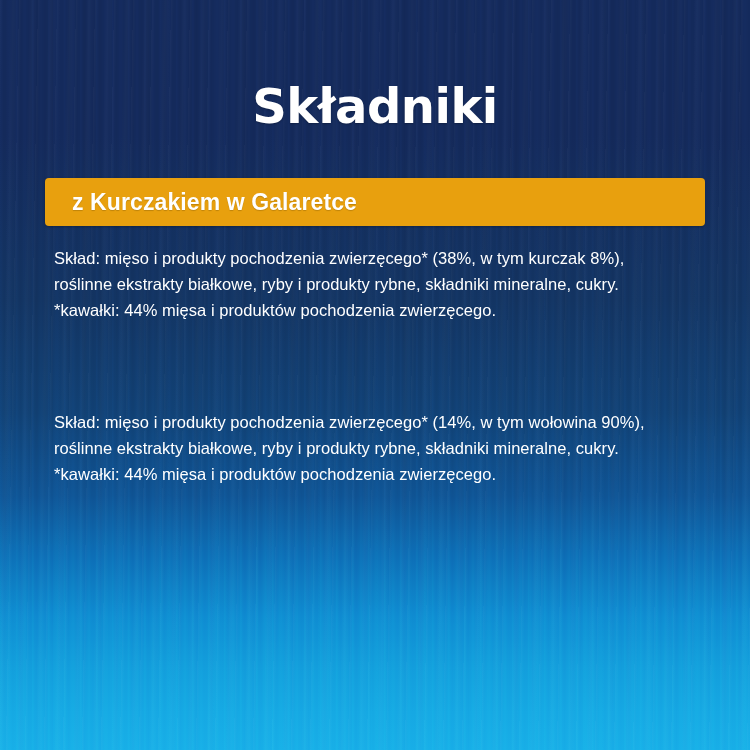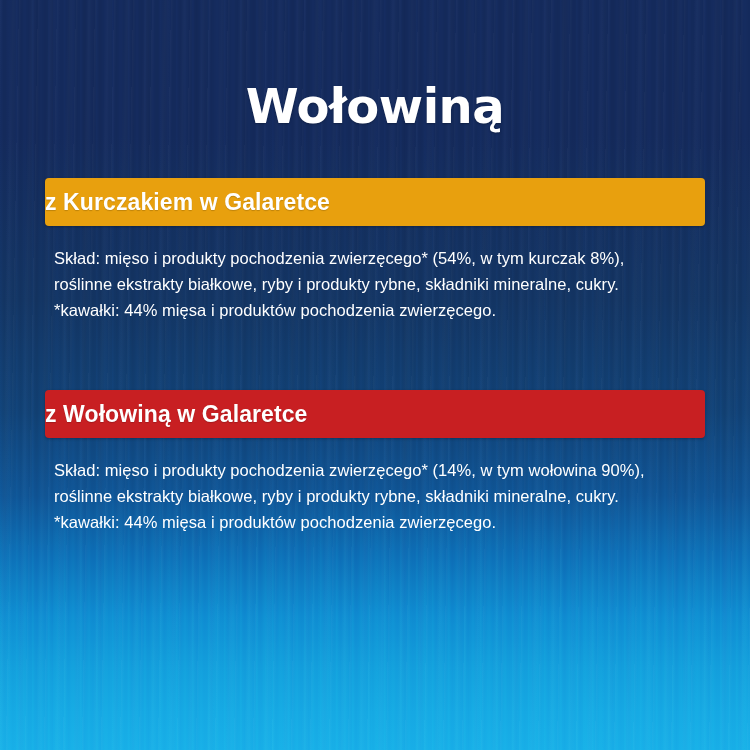--- a/index.html
+++ b/index.html
@@ -95,20 +95,21 @@
     margin-left: 45px;
     width: 660px;
     height: 48px;
     border-radius: 4px;
     box-sizing: border-box;
     display: flex;
     align-items: center;
     box-shadow: 0 1px 3px rgba(0,0,0,0.28);
   }
   .variant-banner .variant-label {
+    padding-left: 27px;
     color: #ffffff;
     font-size: 23px;
     font-weight: bold;
     letter-spacing: 0.1px;
     white-space: nowrap;
     text-shadow: 0 1px 1px rgba(0,0,0,0.18);
   }
   #banner-chicken { background: #e8a00e; }
   #banner-beef    { background: #c81f22; }
 
@@ -124,37 +125,34 @@
   .ingredients-text .line { display: block; white-space: nowrap; }
 </style>
 </head>
 <body>
 
 <div id="poster">
 
   <div id="texture"></div>
   <div id="texture2"></div>
 
-  <h1 id="page-title">Wołowiną</h1>
+  <h1 id="page-title">Składniki</h1>
 
   <div class="section" id="section-chicken">
     <div class="variant-banner" id="banner-chicken">
       <span class="variant-label">z Kurczakiem w Galaretce</span>
     </div>
     <div class="ingredients-text">
-      <span class="line">Skład: mięso i produkty pochodzenia zwierzęcego* (54%, w tym kurczak 8%),</span>
+      <span class="line">Skład: mięso i produkty pochodzenia zwierzęcego* (38%, w tym kurczak 8%),</span>
       <span class="line">roślinne ekstrakty białkowe, ryby i produkty rybne, składniki mineralne, cukry.</span>
       <span class="line">*kawałki: 44% mięsa i produktów pochodzenia zwierzęcego.</span>
     </div>
   </div>
 
   <div class="section" id="section-beef">
-    <div class="variant-banner" id="banner-beef">
-      <span class="variant-label">z Wołowiną w Galaretce</span>
-    </div>
     <div class="ingredients-text">
       <span class="line">Skład: mięso i produkty pochodzenia zwierzęcego* (14%, w tym wołowina 90%),</span>
       <span class="line">roślinne ekstrakty białkowe, ryby i produkty rybne, składniki mineralne, cukry.</span>
       <span class="line">*kawałki: 44% mięsa i produktów pochodzenia zwierzęcego.</span>
     </div>
   </div>
 
 </div>
 
 </body></html>

